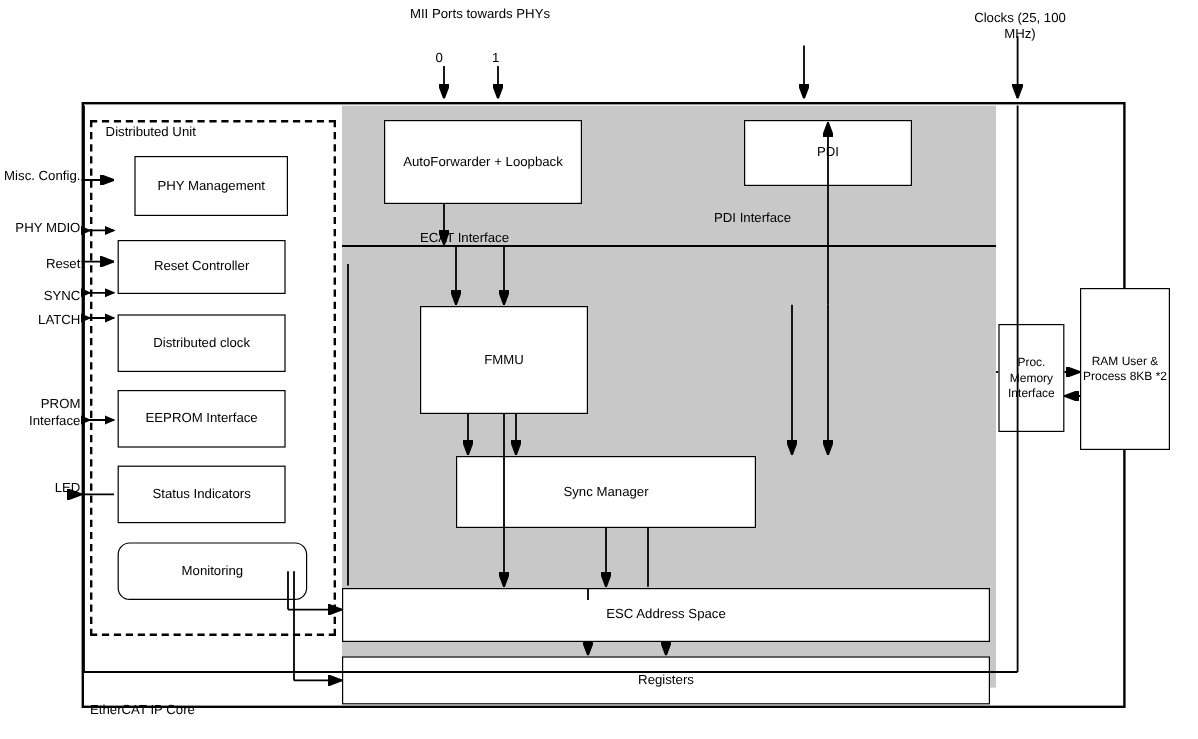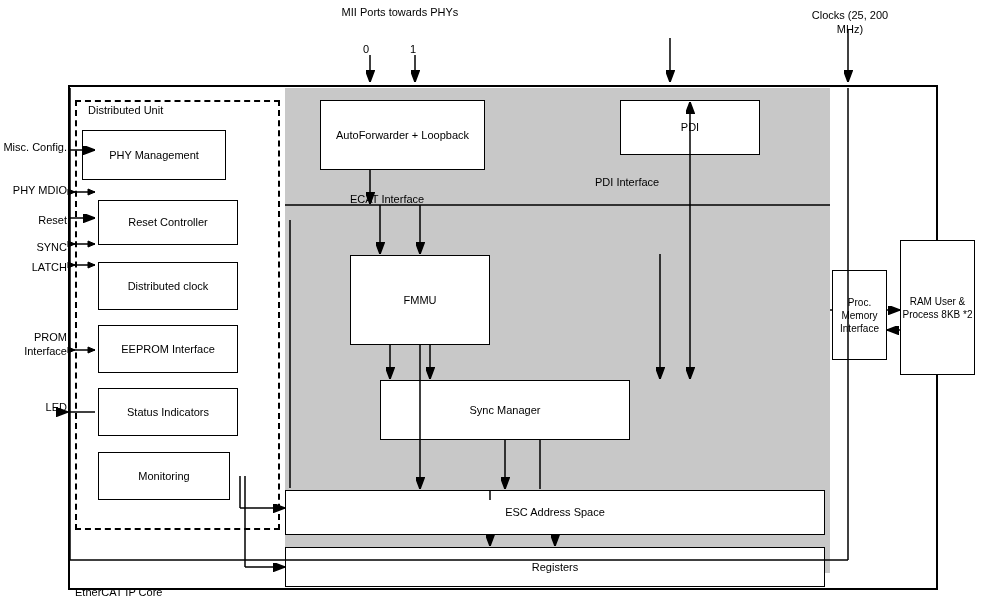--- a/index.html
+++ b/index.html
@@ -65,36 +65,36 @@
 
   <div style="position:absolute; left:68px; top:85px; width:870px; height:505px; border:2px solid #000; background:#fff;"></div>
 
   <div class="label" style="left:75px; top:585px; font-size:11px;">EtherCAT IP Core</div>
 
   <div style="position:absolute; left:285px; top:88px; width:545px; height:485px; background:#c8c8c8; border:none;"></div>
 
   <div class="dashed-box" style="left:75px; top:100px; width:205px; height:430px;"></div>
   <div class="label" style="left:88px; top:103px; font-size:11px;">Distributed Unit</div>
 
-  <div class="inner-white-box" style="left:82px; top:130px; width:144px; height:50px;">PHY
+  <div class="inner-white-box" style="left:112px; top:130px; width:128px; height:50px;">PHY
 Management</div>
 
   <div class="inner-white-box" style="left:98px; top:200px; width:140px; height:45px;">Reset
 Controller</div>
 
   <div class="inner-white-box" style="left:98px; top:262px; width:140px; height:48px;">Distributed
 clock</div>
 
   <div class="inner-white-box" style="left:98px; top:388px; width:140px; height:48px;">Status
 Indicators</div>
 
   <div class="inner-white-box" style="left:98px; top:325px; width:140px; height:48px;">EEPROM
 Interface</div>
 
-  <div class="inner-white-box" style="left:98px; top:452px; width:132px; height:48px;">Monitoring</div>
+  <div class="inner-white-box" style="left:98px; top:452px; width:158px; height:48px;border-radius:10px;">Monitoring</div>
 
   <div class="inner-white-box" style="left:320px; top:100px; width:165px; height:70px;">AutoForwarder
 +
 Loopback</div>
 
   <div class="inner-white-box" style="left:620px; top:100px; width:140px; height:55px;">PDI</div>
 
   <div class="label" style="left:350px; top:192px; font-size:11px;">ECAT Interface</div>
 
   <div class="label" style="left:595px; top:175px; font-size:11px;">PDI Interface</div>
@@ -126,21 +126,21 @@
   <div class="label" style="left:2px; top:330px; text-align:right; width:65px;">PROM
 Interface</div>
   <div class="label" style="left:2px; top:400px; text-align:right; width:65px;">LED</div>
 
   <div class="label" style="left:340px; top:5px; text-align:center; width:120px;">MII Ports towards
 PHYs</div>
   <div class="label" style="left:363px; top:42px;">0</div>
   <div class="label" style="left:410px; top:42px;">1</div>
 
   <div class="label" style="left:800px; top:8px; text-align:center; width:100px;">Clocks
-(25, 200 MHz)</div>
+(25, 100 MHz)</div>
 
   <svg class="arrows">
     <defs>
       <marker id="arrowhead" markerWidth="8" markerHeight="6" refX="8" refY="3" orient="auto">
         <polygon points="0 0, 8 3, 0 6" fill="#000"></polygon>
       </marker>
       <marker id="arrowhead-up" markerWidth="8" markerHeight="6" refX="0" refY="3" orient="auto">
         <polygon points="8 0, 0 3, 8 6" fill="#000"></polygon>
       </marker>
     </defs>

